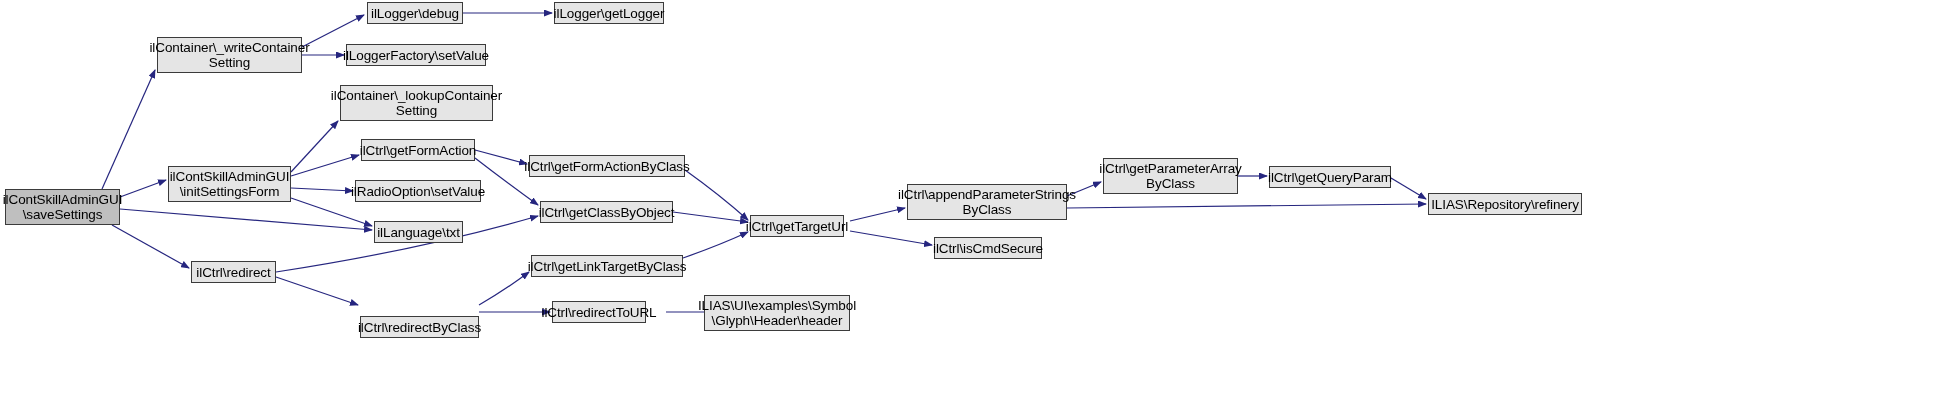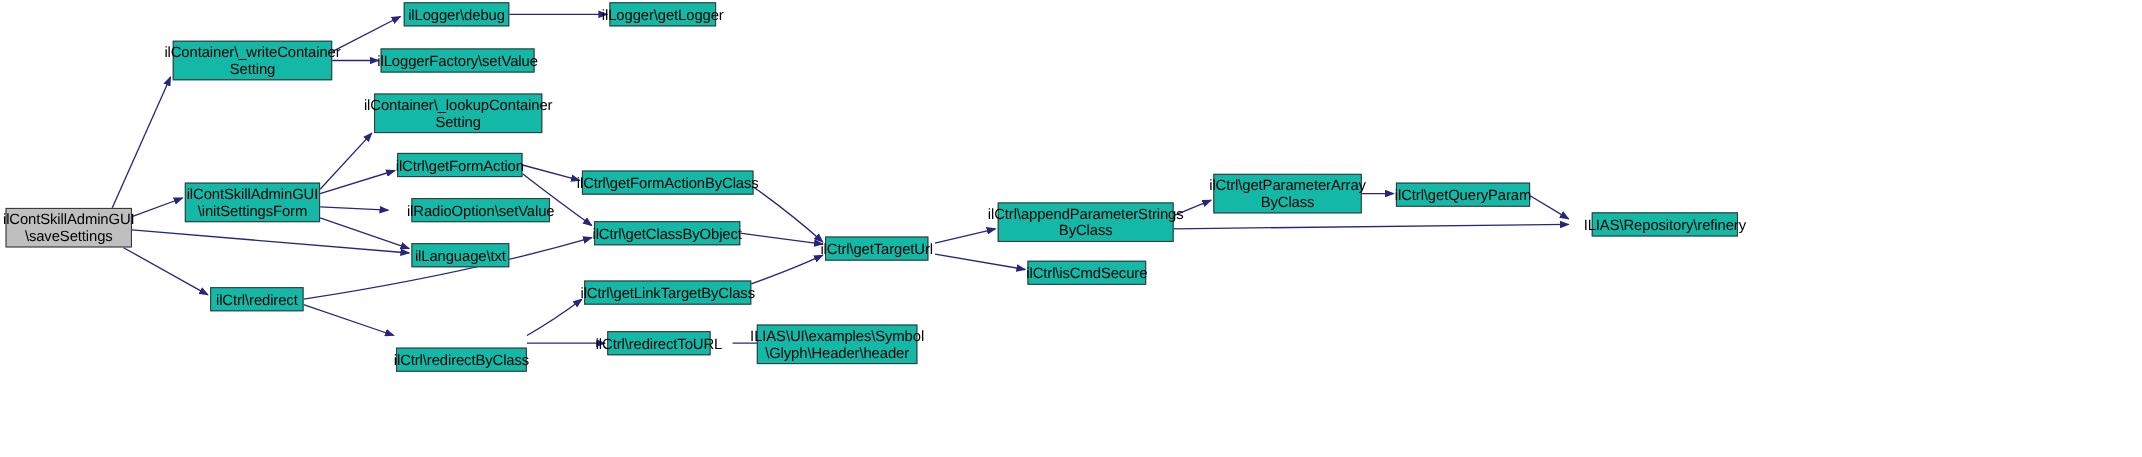--- a/index.html
+++ b/index.html
@@ -8,21 +8,21 @@
     width:1947px;
     height:415px;
     background:#ffffff;
     font-family:"Liberation Sans", sans-serif;
     overflow:hidden;
   }
   .node{
     position:absolute;
     box-sizing:border-box;
     border:1px solid #3b3b3b;
-    background:#14b8a6;
+    background:#e5e5e5;
     color:#000000;
     display:flex;
     align-items:center;
     justify-content:center;
     text-align:center;
     font-size:13.5px;
     line-height:15px;
     letter-spacing:-0.1px;
     white-space:pre-line;
     padding:0 3px;
@@ -78,39 +78,39 @@
         <path d="M 1238,176 L 1267,176" fill="none" stroke="#26267f" stroke-width="1.2" marker-end="url(#arrow)"></path>
         <path d="M 1391,178 L 1426,199" fill="none" stroke="#26267f" stroke-width="1.2" marker-end="url(#arrow)"></path>
       </g>
   </svg>
   <div id="node-layer">
       <div class="node root" style="left: 5px; top: 189px; width: 115px; height: 36px;">ilContSkillAdminGUI
 \saveSettings</div>
       <div class="node" style="left: 157px; top: 37px; width: 145px; height: 36px;">ilContainer\_writeContainer
 Setting</div>
       <div class="node" style="left: 367px; top: 2px; width: 96px; height: 22px;">ilLogger\debug</div>
-      <div class="node" style="left: 554px; top: 2px; width: 97px; height: 22px; text-align: center;">ilLogger\getLogger</div>
+      <div class="node" style="left: 554px; top: 2px; width: 110px; height: 22px; text-align: center;">ilLogger\getLogger</div>
       <div class="node" style="left: 346px; top: 44px; width: 140px; height: 22px;">ilLoggerFactory\setValue</div>
       <div class="node" style="left: 340px; top: 85px; width: 153px; height: 36px;">ilContainer\_lookupContainer
 Setting</div>
       <div class="node" style="left: 168px; top: 166px; width: 123px; height: 36px;">ilContSkillAdminGUI
 \initSettingsForm</div>
       <div class="node" style="left: 361px; top: 139px; width: 114px; height: 22px;">ilCtrl\getFormAction</div>
-      <div class="node" style="left: 374px; top: 180px; width: 126px; height: 22px;">ilRadioOption\setValue</div>
+      <div class="node" style="left: 355px; top: 180px; width: 126px; height: 22px;">ilRadioOption\setValue</div>
       <div class="node" style="left: 374px; top: 221px; width: 89px; height: 22px;">ilLanguage\txt</div>
       <div class="node" style="left: 529px; top: 155px; width: 156px; height: 22px;">ilCtrl\getFormActionByClass</div>
       <div class="node" style="left: 540px; top: 201px; width: 133px; height: 22px;">ilCtrl\getClassByObject</div>
       <div class="node" style="left: 191px; top: 261px; width: 85px; height: 22px;">ilCtrl\redirect</div>
       <div class="node" style="left: 531px; top: 255px; width: 152px; height: 22px;">ilCtrl\getLinkTargetByClass</div>
       <div class="node" style="left: 360px; top: 301px; width: 119px; height: 22px; margin-top: 15px;">ilCtrl\redirectByClass</div>
       <div class="node" style="left: 552px; top: 301px; width: 94px; height: 22px;">ilCtrl\redirectToURL</div>
-      <div class="node" style="left: 688px; top: 295px; width: 146px; height: 36px;">ILIAS\UI\examples\Symbol
+      <div class="node" style="left: 704px; top: 295px; width: 146px; height: 36px;">ILIAS\UI\examples\Symbol
 \Glyph\Header\header</div>
       <div class="node" style="left: 750px; top: 215px; width: 94px; height: 22px;">ilCtrl\getTargetUrl</div>
       <div class="node" style="left: 907px; top: 184px; width: 160px; height: 36px;">ilCtrl\appendParameterStrings
 ByClass</div>
       <div class="node" style="left: 934px; top: 237px; width: 108px; height: 22px;">ilCtrl\isCmdSecure</div>
       <div class="node" style="left: 1103px; top: 158px; width: 135px; height: 36px;">ilCtrl\getParameterArray
 ByClass</div>
       <div class="node" style="left: 1269px; top: 166px; width: 122px; height: 22px;">ilCtrl\getQueryParam</div>
-      <div class="node" style="left: 1428px; top: 193px; width: 133px; height: 22px; margin-left: 19px;">ILIAS\Repository\refinery</div>
+      <div class="node" style="left: 1428px; top: 193px; width: 154px; height: 22px;">ILIAS\Repository\refinery</div>
     </div>
 </div>
 
 </body></html>

